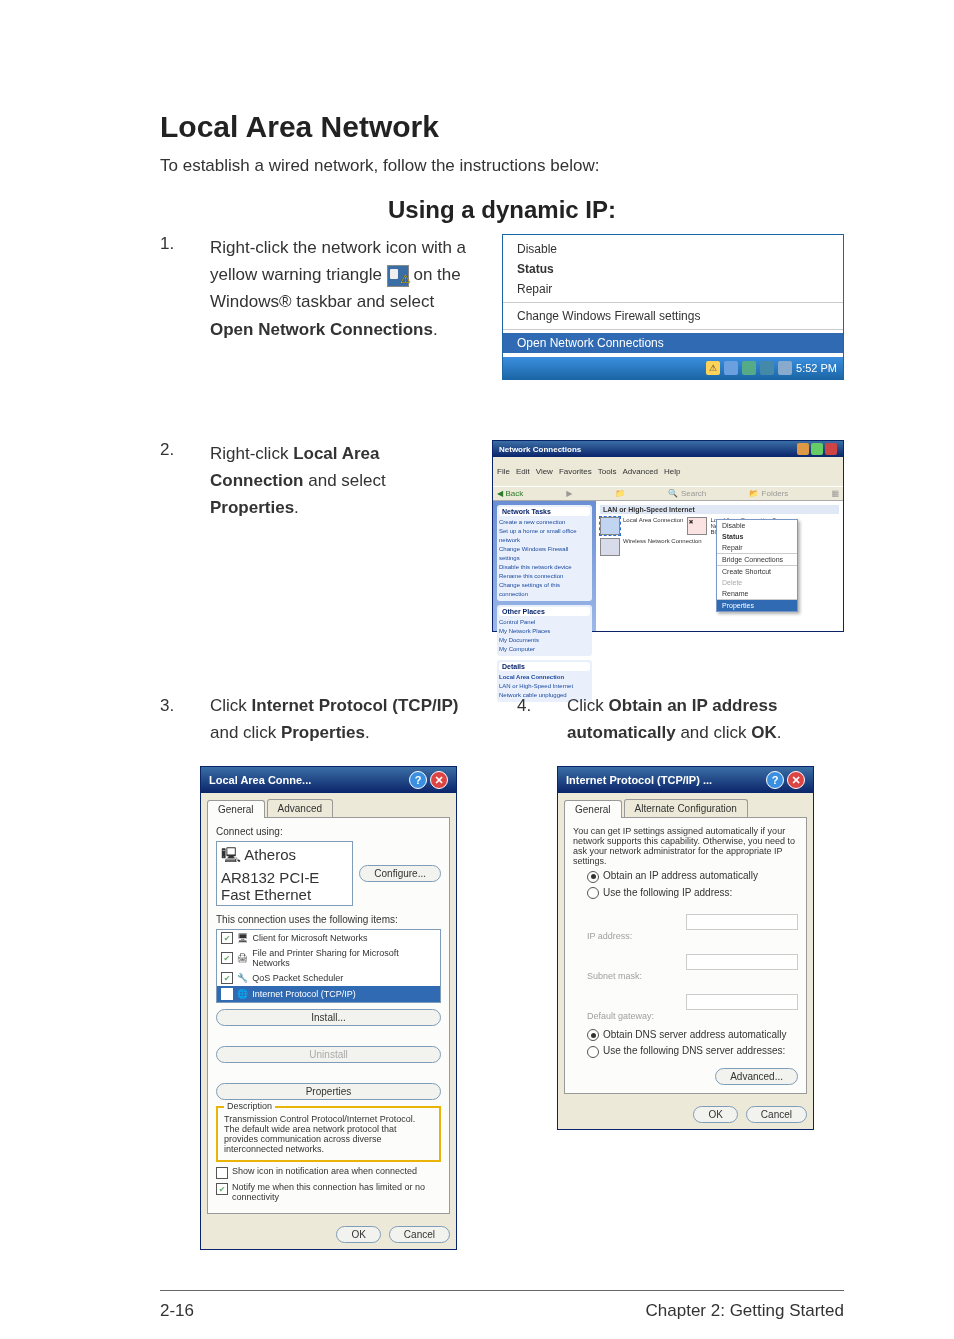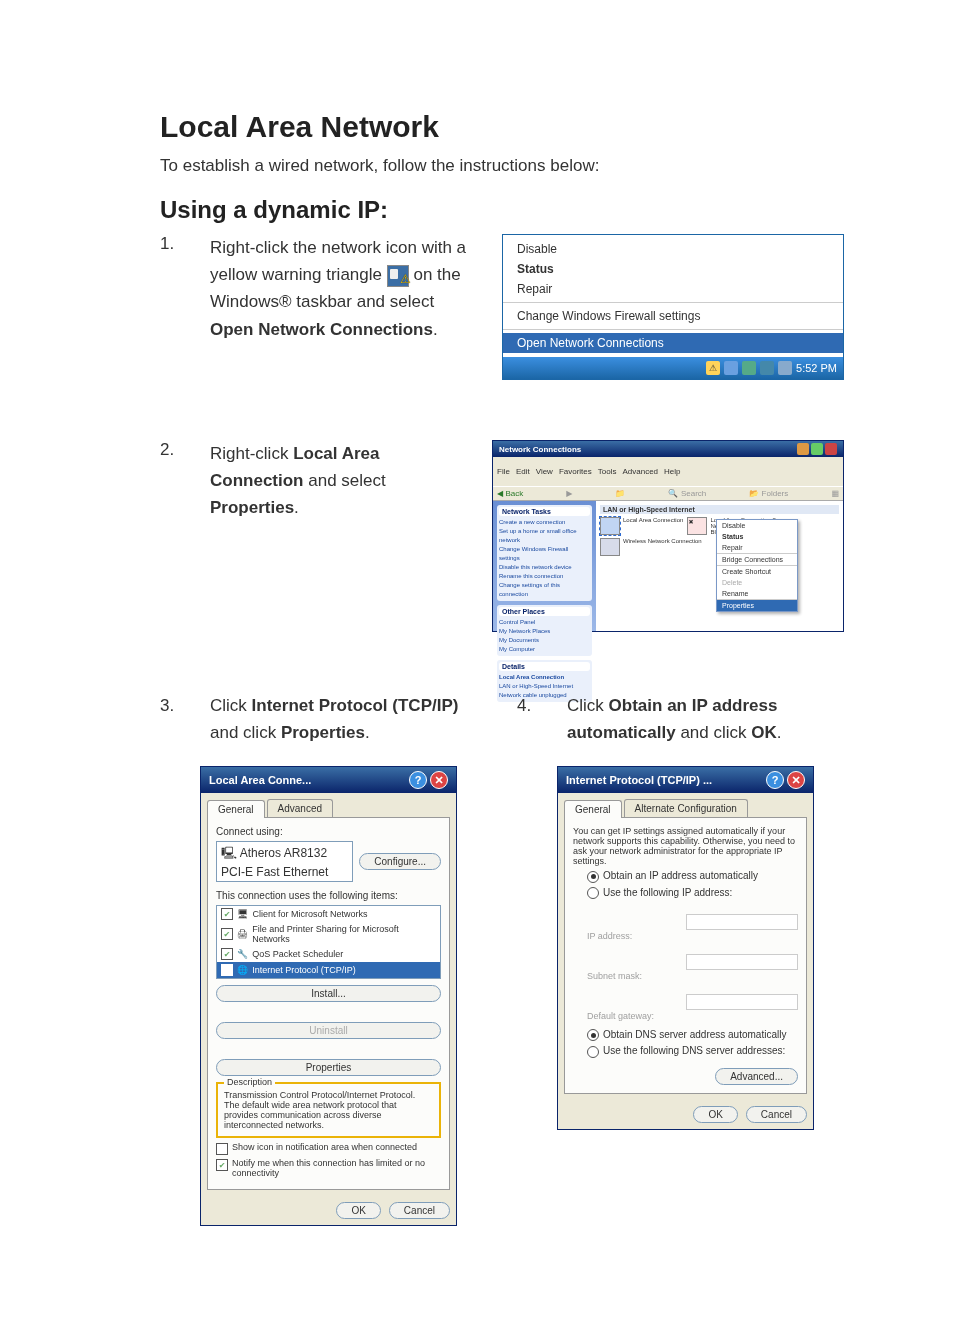--- a/index.html
+++ b/index.html
@@ -26,20 +26,21 @@
     font-family: -apple-system, "Segoe UI", Helvetica, Arial, sans-serif;
     font-size: 17px;
     margin: 0 0 20px 0;
   }
   h2 {
     font-family: -apple-system, "Segoe UI", Helvetica, Arial, sans-serif;
     font-weight: 700;
     font-size: 24px;
     margin: 0 0 10px 0;
     color: #222;
+    text-align: center;
   }
   ol.steps {
     font-family: -apple-system, "Segoe UI", Helvetica, Arial, sans-serif;
     font-size: 17px;
     list-style: none;
     padding: 0;
     margin: 0;
   }
   ol.steps > li {
     display: flex;
@@ -191,21 +192,21 @@
     border:1px solid #fff; font-size:11px;
   }
   .scr3 .tctl span.q, .scr4 .tctl span.q { background:#3b8fe0; }
   .scr3 .tctl span.x, .scr4 .tctl span.x { background:#d44; }
   .tabs { display:flex; padding:6px 6px 0 6px; gap:2px; }
   .tab { padding:3px 10px; border:1px solid #999; border-bottom:none; background:#ece9d8; border-radius:3px 3px 0 0; font-size:10px;}
   .tab.active { background:#fcfcfa; position:relative; top:1px; }
   .tabpane { border:1px solid #999; margin:0 6px 6px 6px; padding:8px; background:#fcfcfa; }
   .lbl { font-size:10px; margin-bottom:4px; }
   .inline-box { display:flex; gap:6px; align-items:center; }
-  .txtin { flex:1; border:1px solid #7f9db9; background:#fff; padding:2px 4px; font-size:12px; }
+  .txtin { flex:1; border:1px solid #7f9db9; background:#fff; padding:2px 4px; font-size:15px; }
   .win-btn {
     border:1px solid #7f9db9; background:#f2f2ee; border-radius:10px;
     padding:2px 14px; font-size:10px; text-align:center;
   }
   .list {
     border:1px solid #7f9db9; background:#fff; margin:4px 0;
     font-size:9px;
   }
   .list .row { padding:2px 4px; display:flex; gap:4px; align-items:center; }
   .list .row.sel { background:#2f6ab3; color:#fff; }
@@ -489,14 +490,18 @@
           </div>
         </div>
         <div class="dlg-foot">
           <div class="win-btn">OK</div>
           <div class="win-btn">Cancel</div>
         </div>
       </div>
     </div>
   </div>
 
+  <div class="page-footer">
+    <span>2-16</span>
+    <span>Chapter 2: Getting Started</span>
+  </div>
 
 </div>
 
 </body></html>

